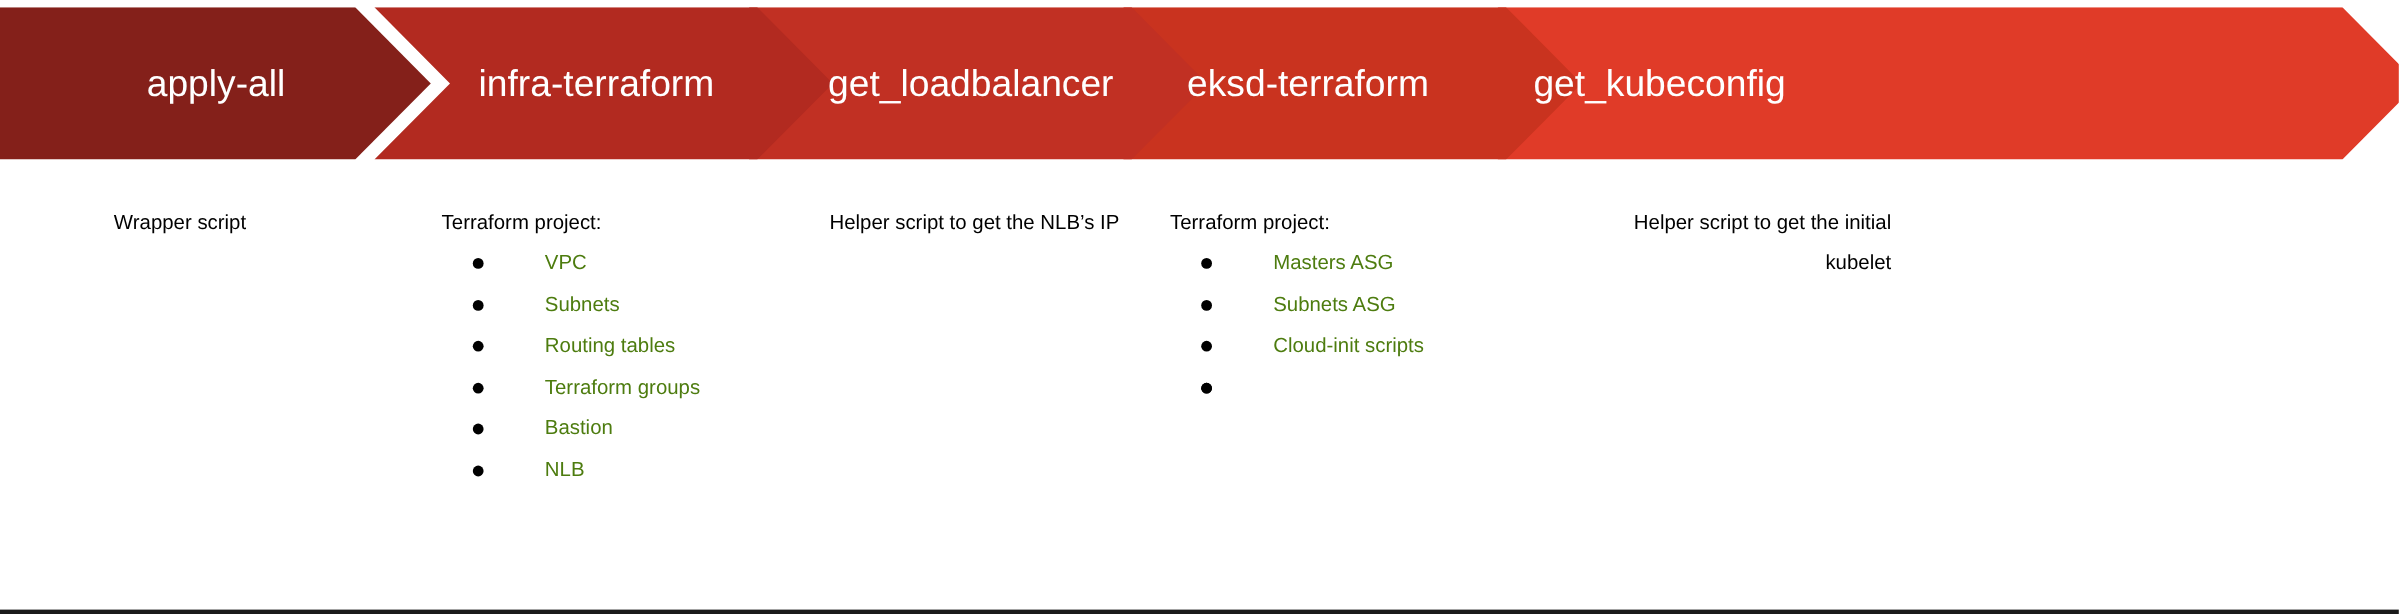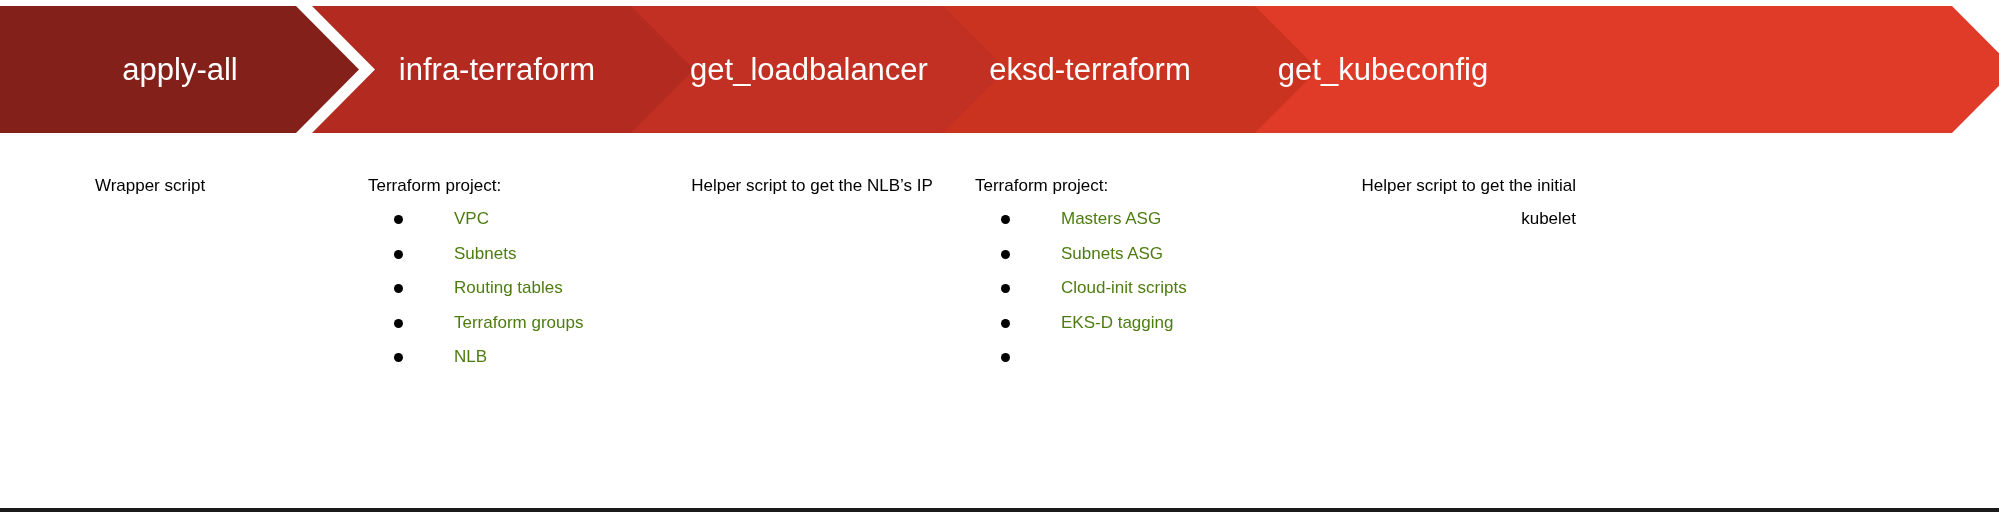--- a/index.html
+++ b/index.html
@@ -158,36 +158,37 @@
       <ul class="bullets" id="bullets-1"></ul>
     </div>
 
     <div class="col" id="col-2">
       <div class="col-title" style="text-align: left;">Terraform project:</div>
       <ul class="bullets" id="bullets-2">
           <li><span class="dot"></span><span>VPC</span></li>
           <li><span class="dot"></span><span>Subnets</span></li>
           <li><span class="dot"></span><span>Routing tables</span></li>
           <li><span class="dot"></span><span>Terraform groups</span></li>
+          <li><span class="dot"></span><span>Bastion</span></li>
           <li><span class="dot"></span><span>NLB</span></li>
         </ul>
     </div>
 
     <div class="col" id="col-3">
       <div class="col-title" style="text-align: center;">Helper script to get the NLB’s IP</div>
       <ul class="bullets" id="bullets-3"></ul>
     </div>
 
     <div class="col" id="col-4">
       <div class="col-title" style="text-align: left;">Terraform project:</div>
       <ul class="bullets" id="bullets-4">
           <li><span class="dot"></span><span>Masters ASG</span></li>
           <li><span class="dot"></span><span>Subnets ASG</span></li>
           <li><span class="dot"></span><span>Cloud-init scripts</span></li>
-          <li><span class="dot"></span><span>EKS-D tagging</span></li>
+          <li><span class="dot"></span></li>
           <li><span class="dot"></span></li>
         </ul>
     </div>
 
     <div class="col" id="col-5">
       <div class="col-title" style="text-align: right; margin-left: 28px;">Helper script to get the initial kubelet</div>
       <ul class="bullets" id="bullets-5"></ul>
     </div>
 
   </div>

